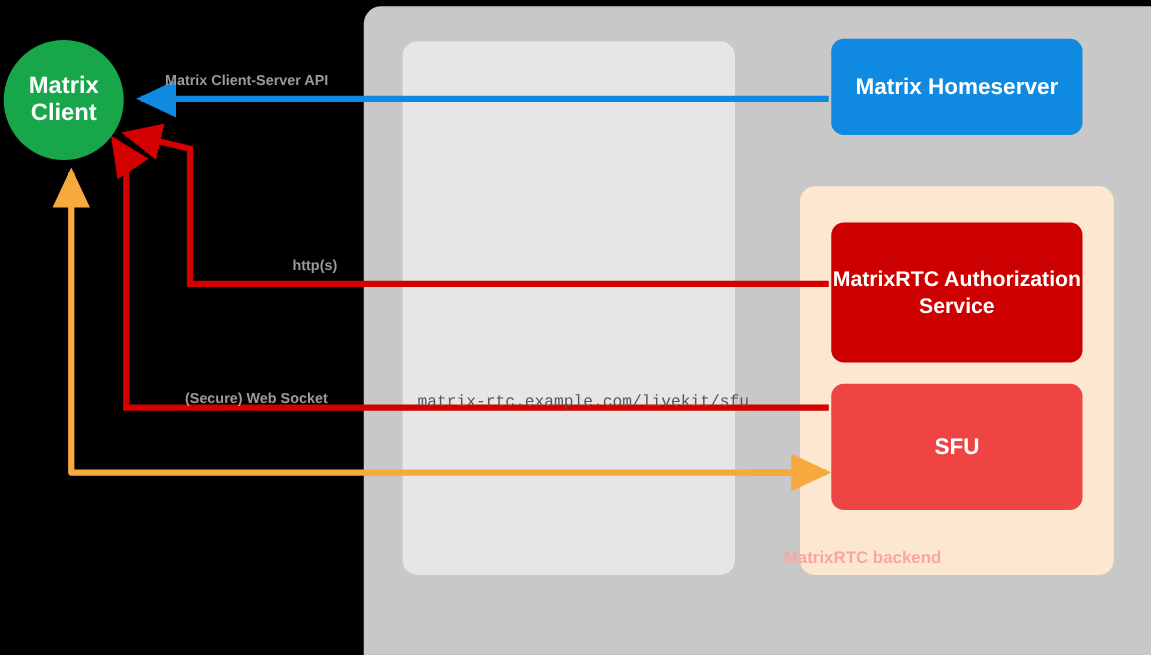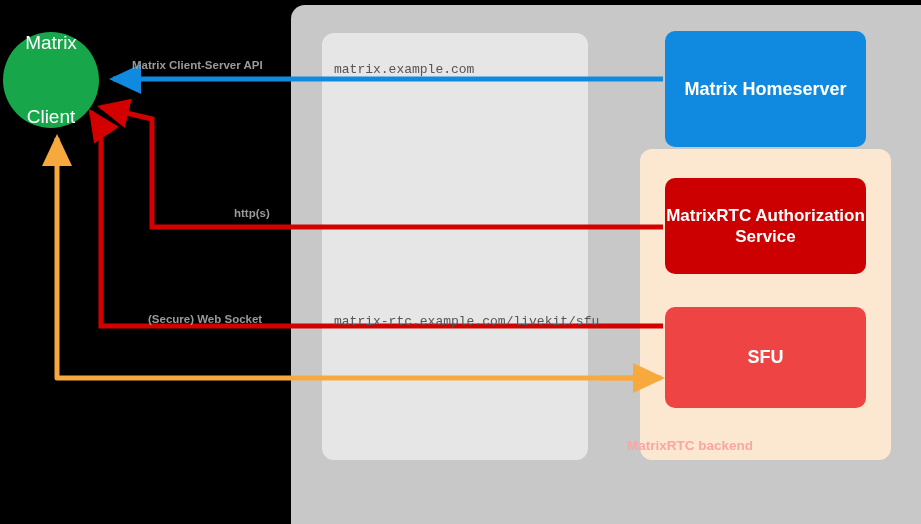--- a/index.html
+++ b/index.html
@@ -47,52 +47,52 @@
   .matrix-client {
     position: absolute;
     left: 3px;
     top: 32px;
     width: 96px;
     height: 96px;
     border-radius: 50%;
     background: #17a74a;
     color: #ffffff;
     font-size: 19px;
-    font-weight: normal;
+    font-weight: bold;
     display: flex;
     flex-direction: column;
     align-items: center;
-    justify-content: space-between;
+    justify-content: center;
     line-height: 1.18;
     text-align: center;
   }
   .node-box {
     position: absolute;
     border-radius: 10px;
     color: #ffffff;
     font-weight: bold;
     display: flex;
     align-items: center;
     justify-content: center;
     text-align: center;
     line-height: 1.25;
   }
   .homeserver {
     left: 665px;
     top: 31px;
     width: 201px;
-    height: 116px;
+    height: 77px;
     background: #108ae0;
     font-size: 18px;
   }
   .auth-service {
     left: 665px;
     top: 178px;
     width: 201px;
-    height: 96px;
+    height: 112px;
     background: #cc0000;
     font-size: 17px;
   }
   .sfu {
     left: 665px;
     top: 307px;
     width: 201px;
     height: 101px;
     background: #ef4444;
     font-size: 18px;
@@ -200,21 +200,20 @@
   </div>
 
   <div class="node-box auth-service">
     <span>MatrixRTC Authorization Service</span>
   </div>
 
   <div class="node-box sfu">
     <span>SFU</span>
   </div>
 
-  <div class="endpoint ep-cs">matrix.example.com</div>
   <div class="endpoint ep-sfu">matrix-rtc.example.com/livekit/sfu</div>
 
   <div class="flow-label fl-cs">Matrix Client-Server API</div>
   <div class="flow-label fl-http">http(s)</div>
   <div class="flow-label fl-ws">(Secure) Web Socket</div>
 
   <div class="caption caption-backend">MatrixRTC backend</div>
 
 </div>
 

